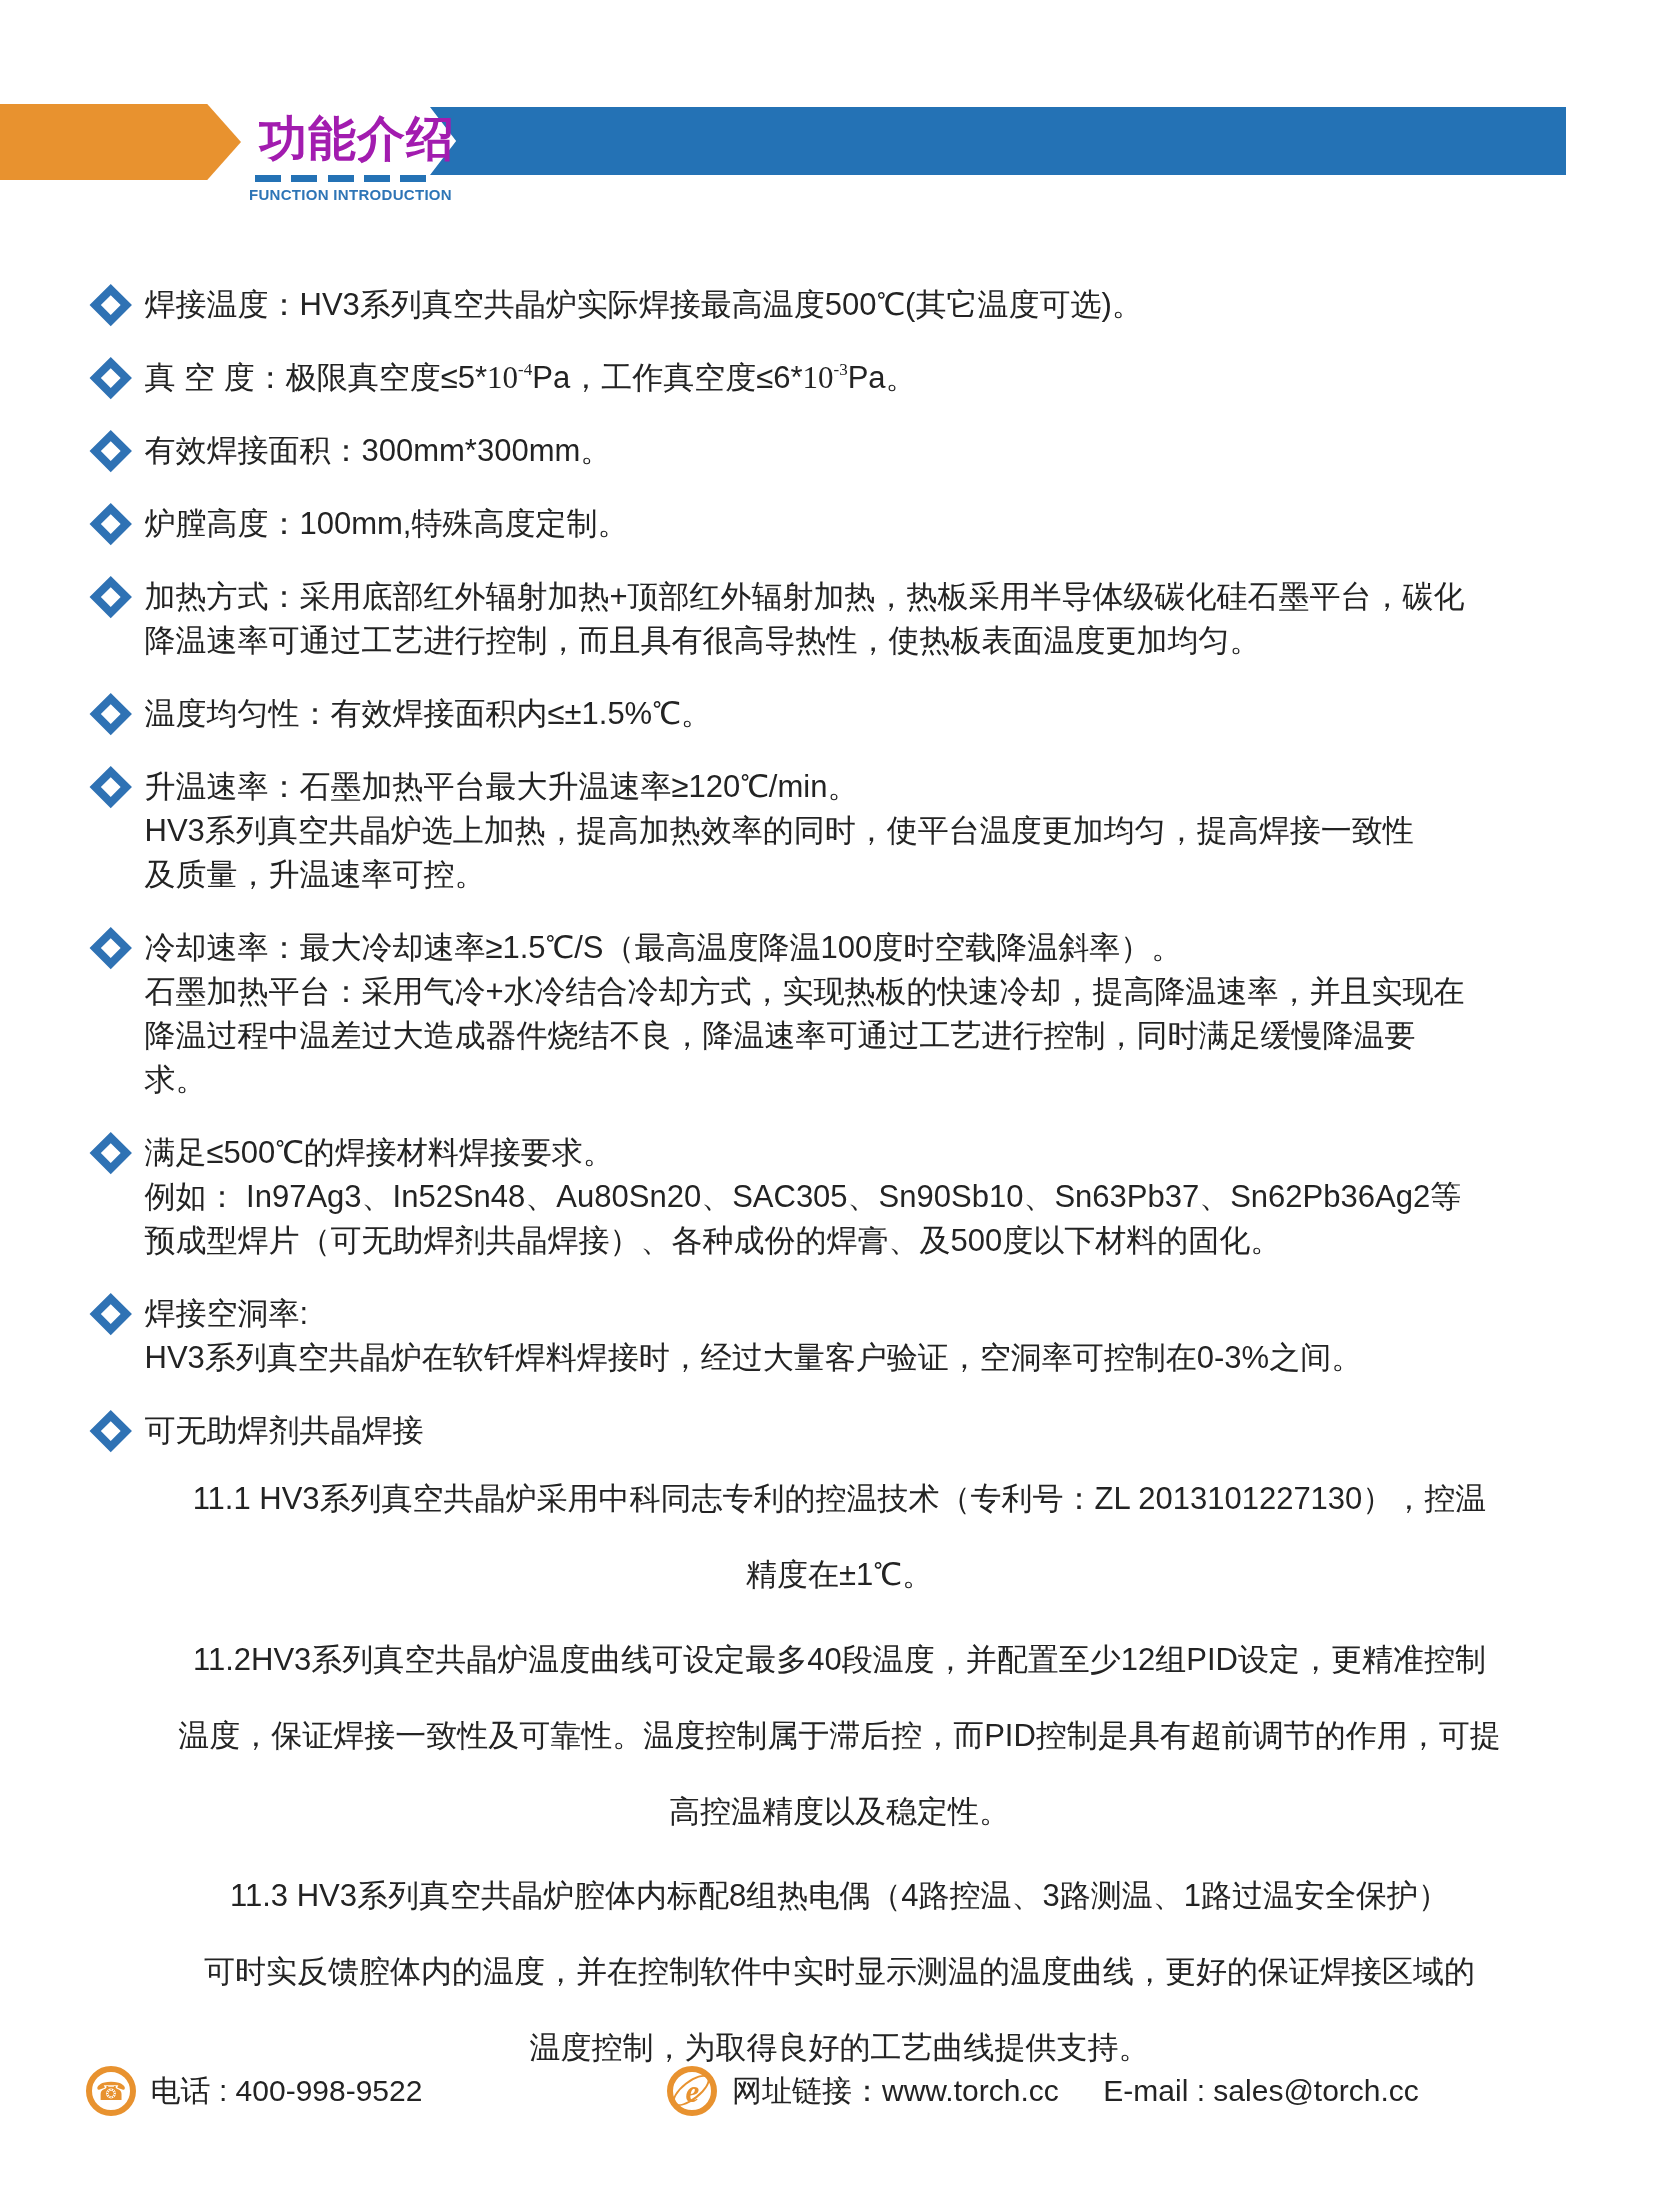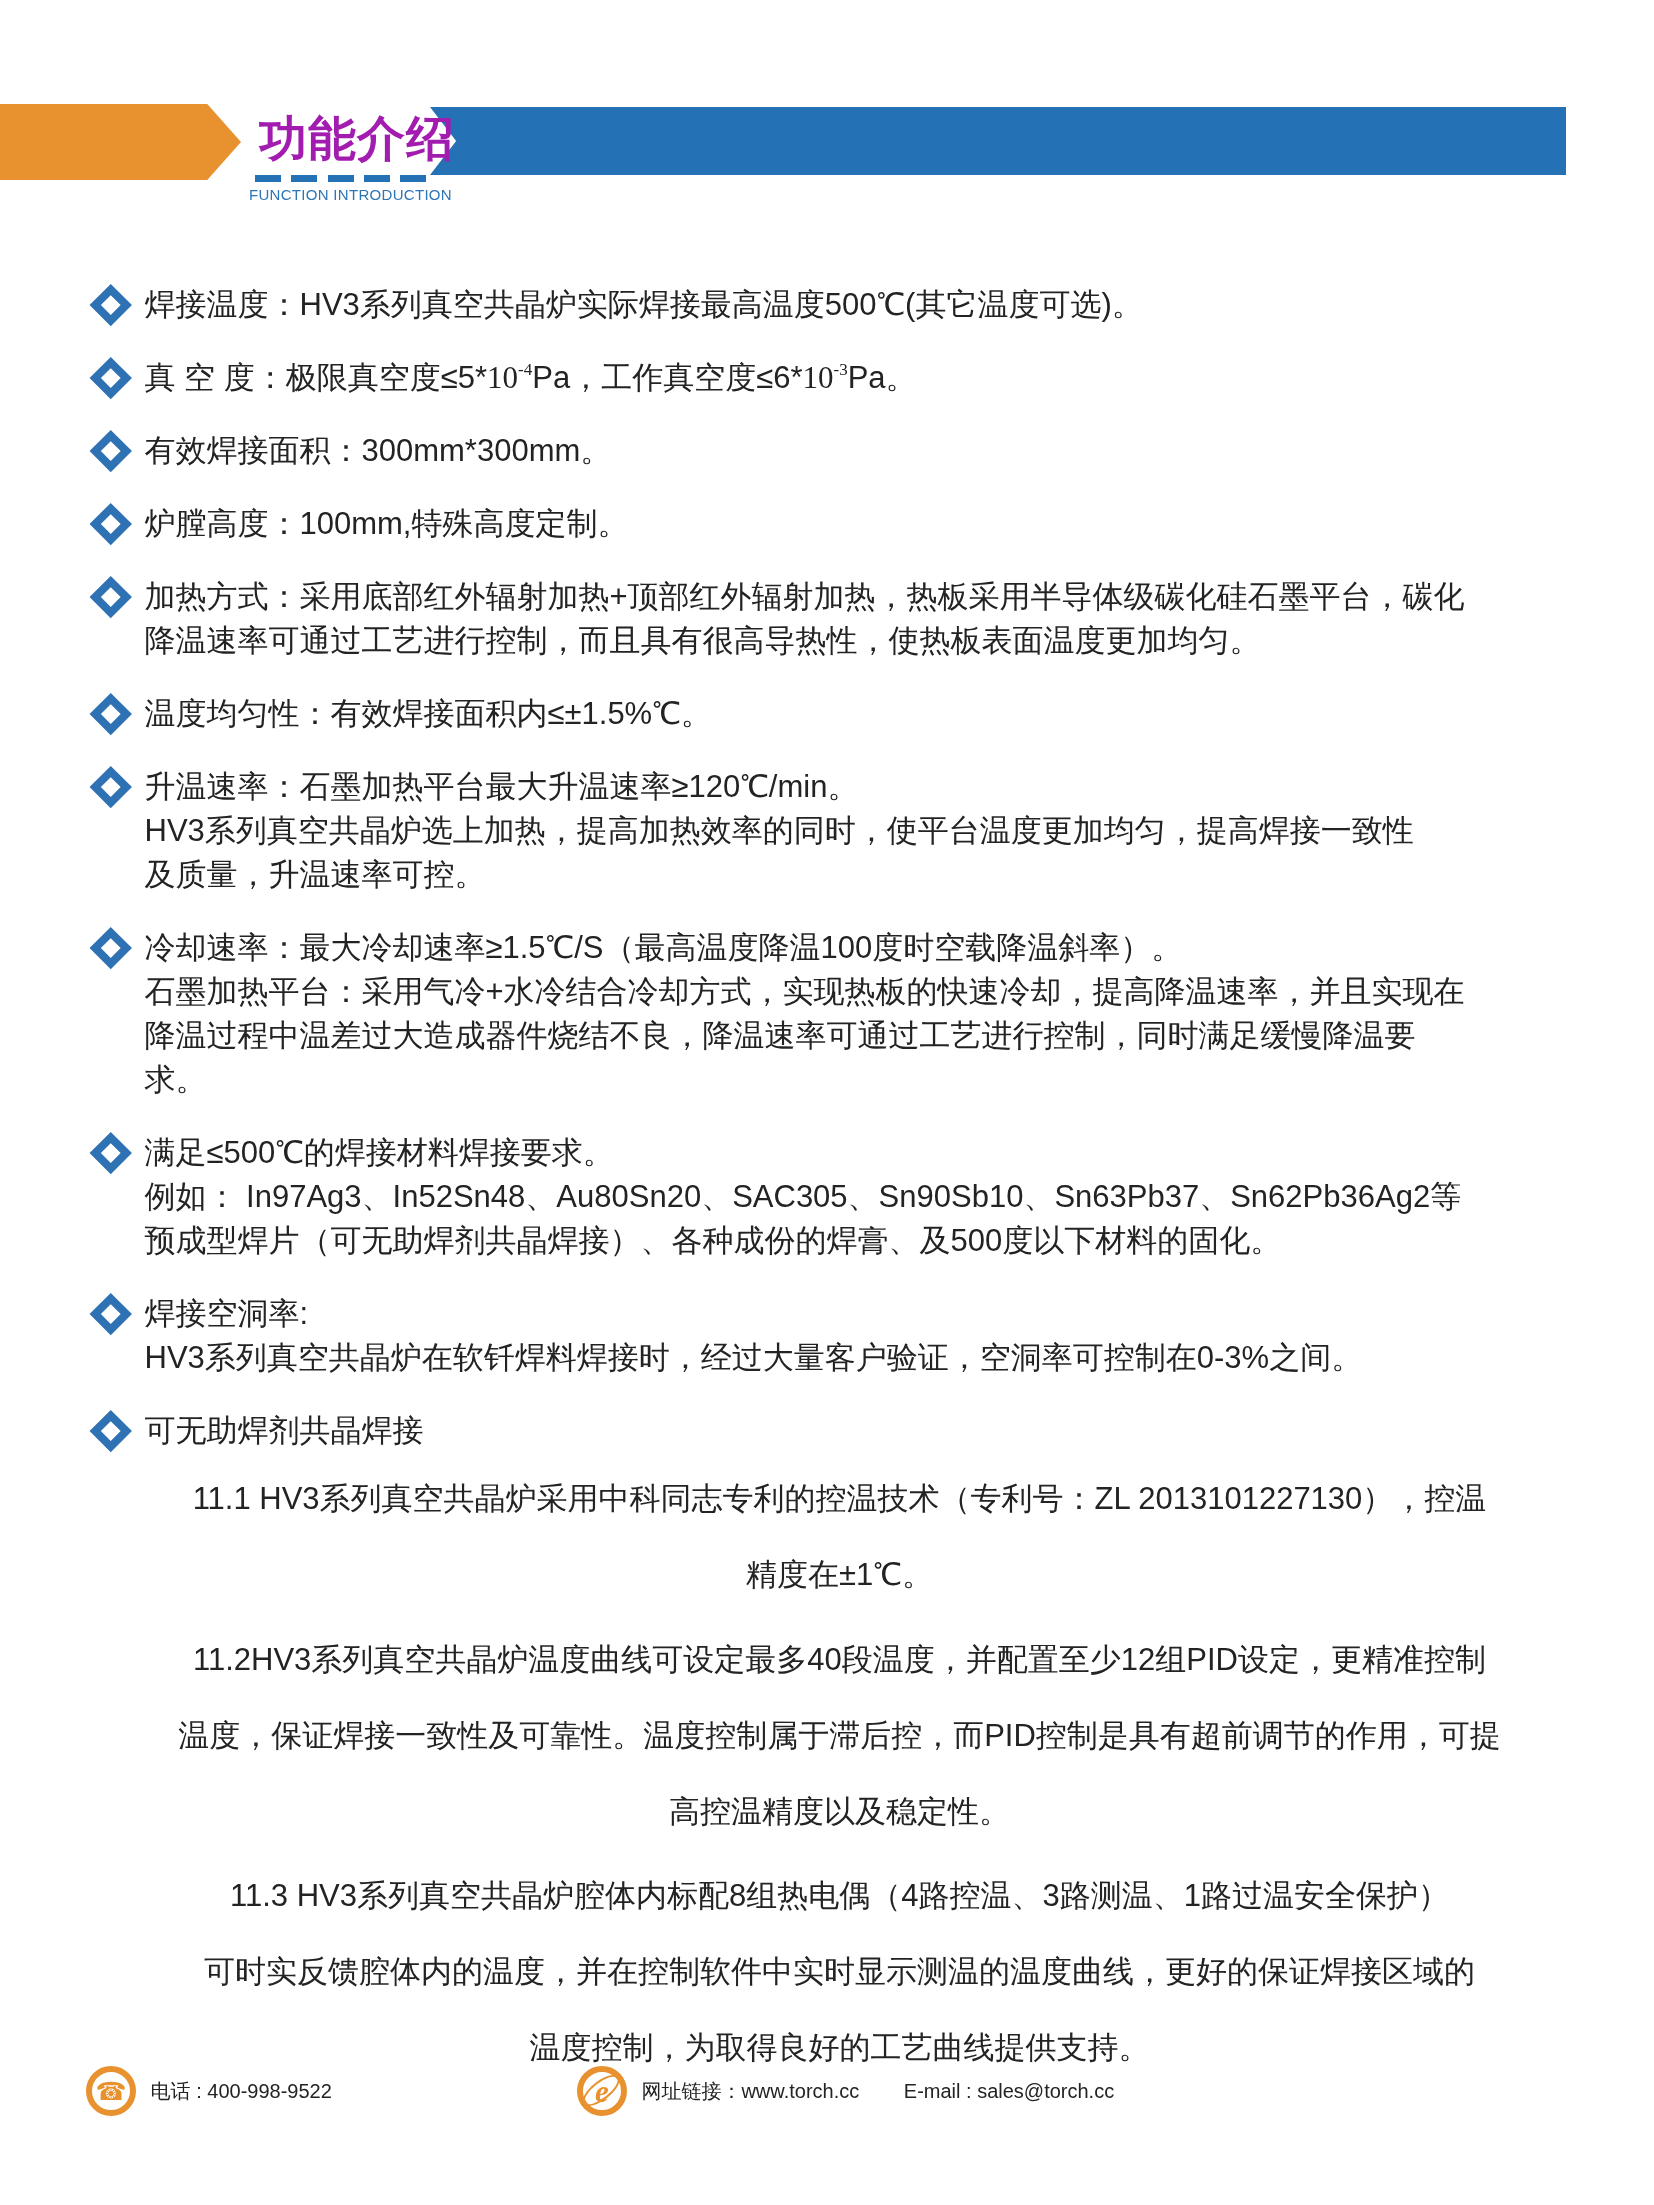--- a/index.html
+++ b/index.html
@@ -28,41 +28,41 @@
   }
   .header-title-block{position:absolute;left:249px;top:103px;width:183px;text-align:center;}
   .page-title{
     margin:10px;font-size:48px;line-height:52px;font-weight:700;color:#a21caf;
     letter-spacing:1px;white-space:nowrap;
   }
   .dashes{margin-top:7.3px;display:flex;justify-content:center;gap:10.4px;}
   .dash{width:26px;height:6.8px;background:var(--blue);}
   .page-subtitle{
     margin-top:5.7px;font-size:15px;line-height:16.7px;color:var(--subtitle-blue);
-    letter-spacing:0.3px;white-space:nowrap;font-weight:400;
+    letter-spacing:0.3px;white-space:nowrap;font-weight:700;
   }
 
   
   .main{position:absolute;left:89px;top:263px;width:1446px;margin-top:20px;}
   .bullet-item{display:flex;align-items:flex-start;gap:11.5px;margin-top:29px;}
   .bullet-item:first-child{margin-top:0;}
   .bullet-item.sub{margin-top:8.3px;margin-left:55px;}
   .diamond-wrap{width:44px;height:44px;flex:none;display:flex;align-items:center;justify-content:center;}
   .diamond{display:block;width:13.5px;height:13.5px;border:8.3px solid var(--diamond-blue);transform:rotate(45deg);background:#fff;}
   .text-col{flex:1 1 auto;min-width:0;}
   .line{font-size:31px;line-height:44px;color:var(--text);font-weight:500;letter-spacing:0;}
   .sub .line{line-height:76px;text-align:center;}
   .num{font-family:"Liberation Serif", serif;font-weight:400;}
   .sup{font-family:"Liberation Serif", serif;font-weight:400;font-size:0.55em;vertical-align:0.75em;line-height:0;}
 
   
   .footer{position:absolute;left:86px;top:2066px;display:flex;align-items:center;}
   .contact{display:flex;align-items:center;gap:14.6px;}
   .contact-web{margin-left:245px;}
-  .contact .label{font-size:20px;color:var(--text);font-weight:500;white-space:nowrap;}
+  .contact .label{font-size:30px;color:var(--text);font-weight:500;white-space:nowrap;}
   .contact .label + .label{margin-left:30px;}
   .circle-icon{
     width:38px;height:38px;border:6.3px solid var(--orange);border-radius:50%;
     color:var(--orange);display:flex;align-items:center;justify-content:center;flex:none;
     background:#fff;
   }
   .phone-glyph{font-size:25px;line-height:1;}
   .e-wrap{position:relative;width:100%;height:100%;display:flex;align-items:center;justify-content:center;}
   .e-glyph{font-family:"Liberation Serif", serif;font-style:italic;font-weight:bold;font-size:31px;line-height:1;position:relative;z-index:1;}
   .orbit{

